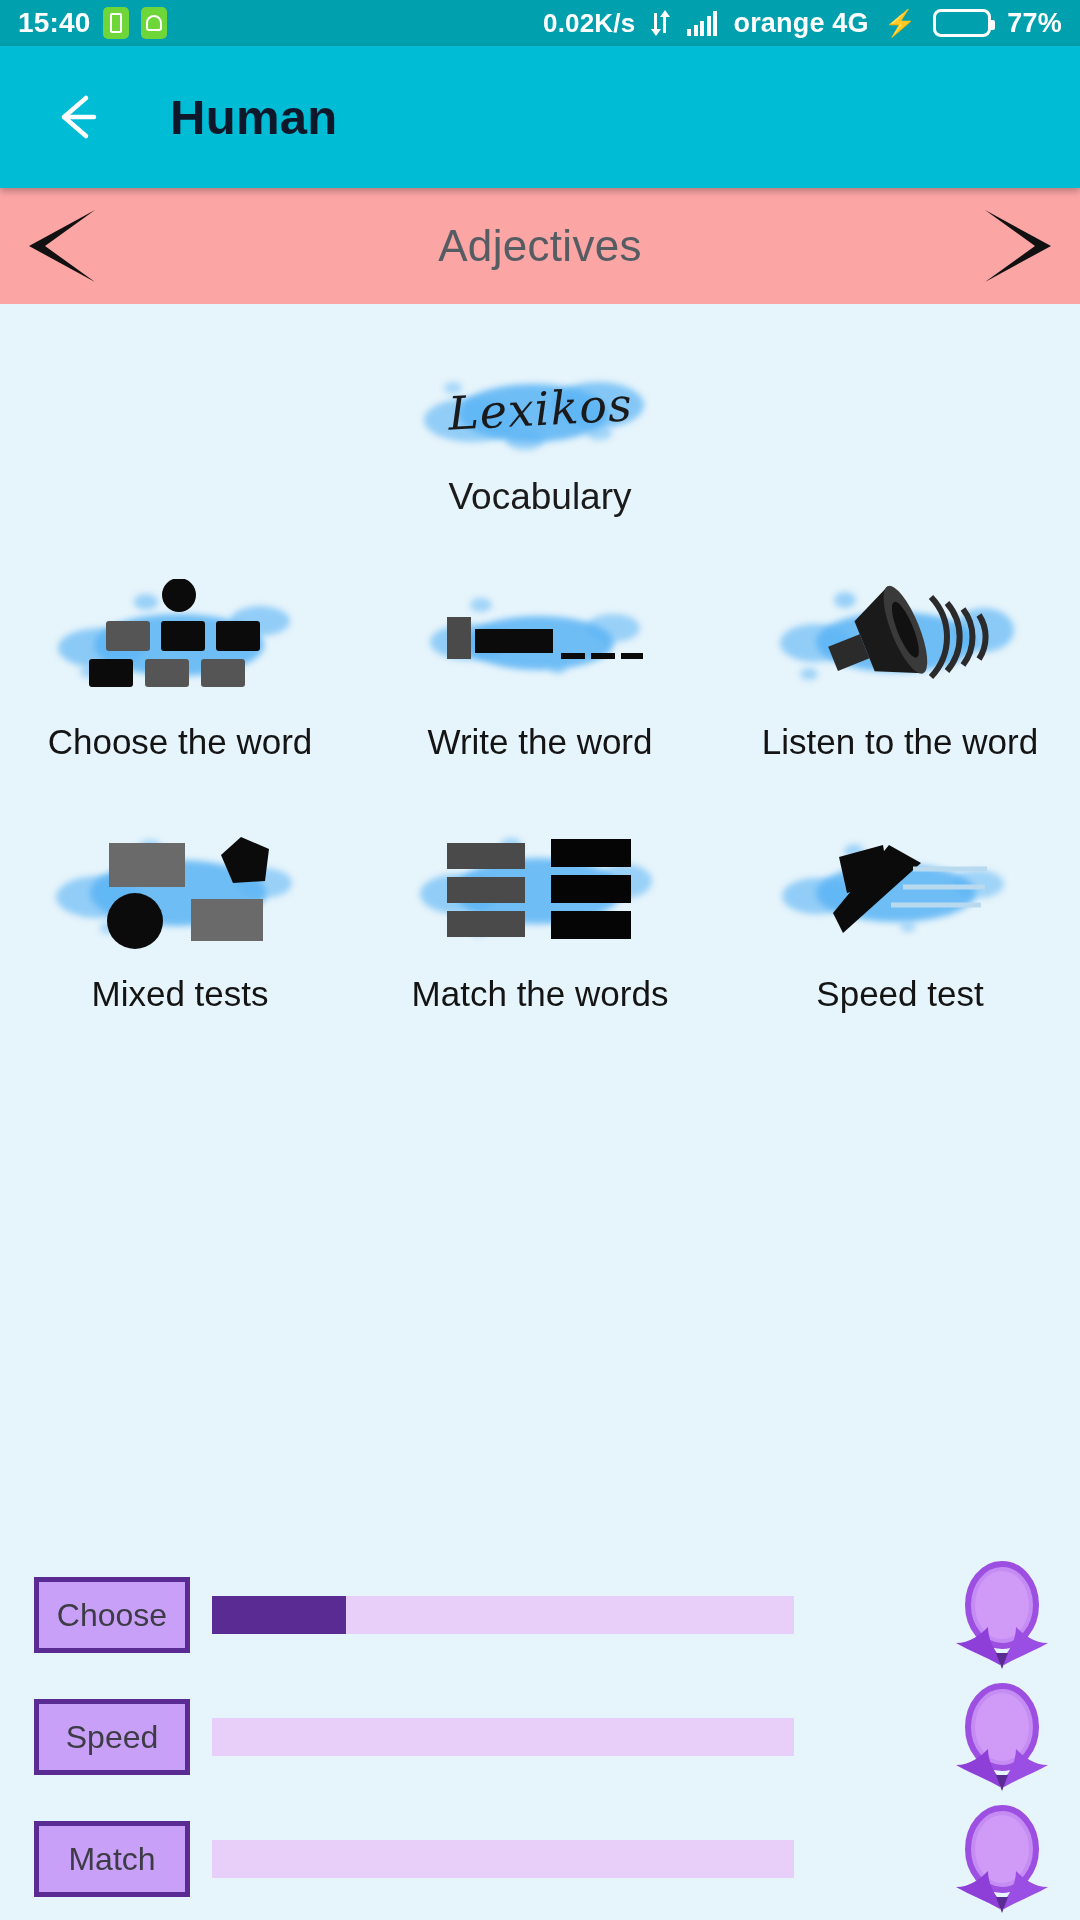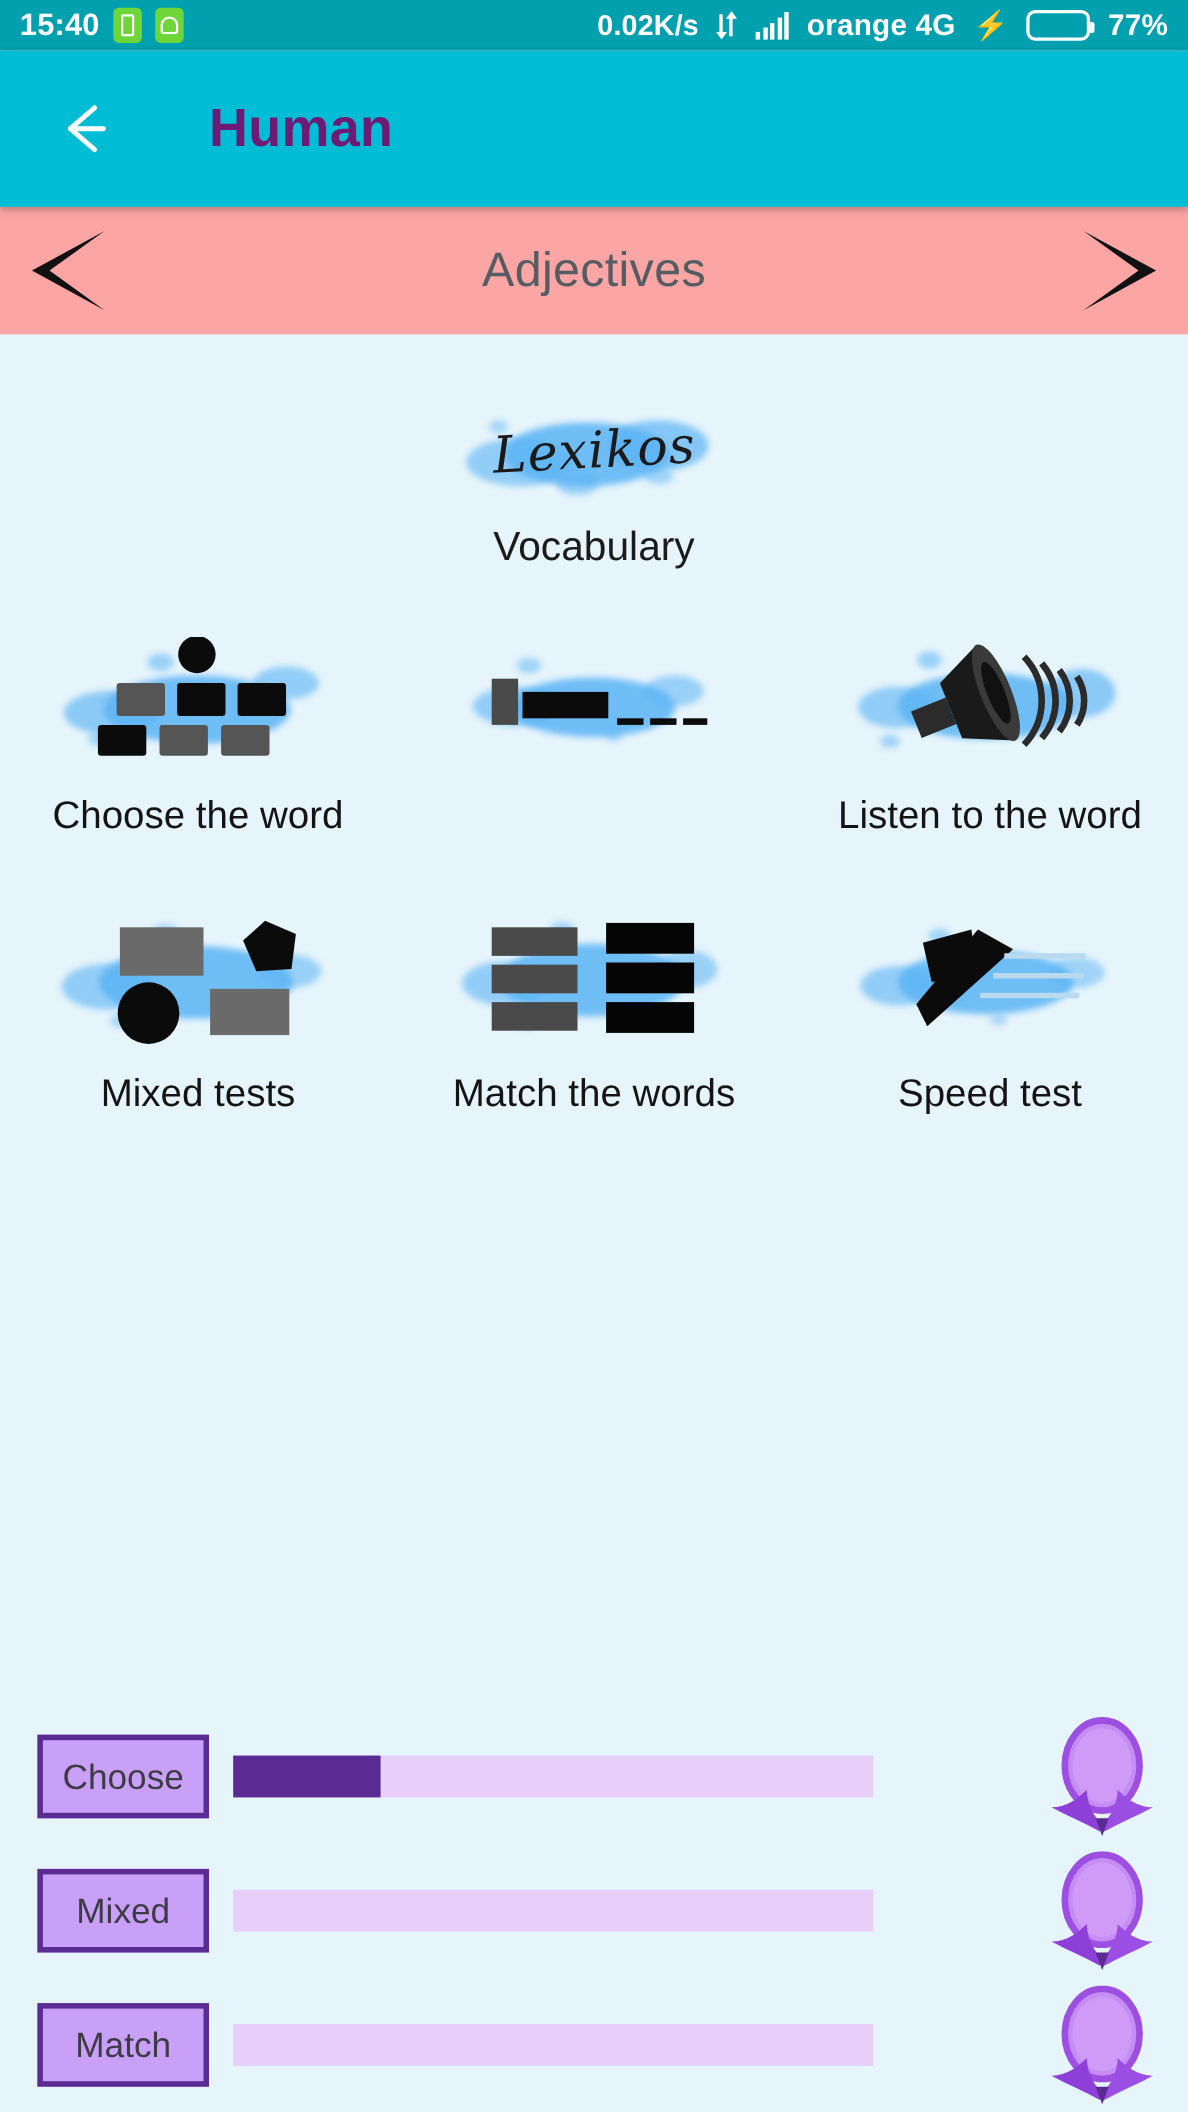--- a/index.html
+++ b/index.html
@@ -76,22 +76,22 @@
     padding-left:48px;
     box-shadow:0 3px 7px rgba(0,0,0,.28);
     position:relative; z-index:5;
   }
   .back-arrow{
     width:62px;height:62px; position:relative; cursor:pointer;
     flex:0 0 auto;
   }
   .back-arrow svg{ display:block; }
   .appbar-title{
-    color:#701a75; font-size:49px; font-weight:bold;
-    margin-left:80px; letter-spacing:.3px;
+    color:#0f172a; font-size:49px; font-weight:bold;
+    margin-left:60px; letter-spacing:.3px;
   }
 
   
   .catnav{
     height:116px; background:#fca5a5;
     display:flex; align-items:center; justify-content:space-between;
     padding:0 6px;
     position:relative;
   }
   .cat-arrow{ width:110px; height:110px; display:flex; align-items:center; justify-content:center; cursor:pointer; }
@@ -298,20 +298,21 @@
         <span class="blob" style="width:22px;height:14px;left:70px;top:26px;opacity:.5;"></span>
         <span class="blob" style="width:16px;height:10px;left:150px;top:92px;opacity:.45;"></span>
         <svg width="210" height="116" viewBox="0 0 210 116">
           <rect x="12" y="38" width="24" height="42" fill="#4a4a4a"></rect>
           <rect x="40" y="50" width="78" height="24" fill="#0b0b0b"></rect>
           <rect x="126" y="74" width="24" height="6" fill="#0b0b0b"></rect>
           <rect x="156" y="74" width="24" height="6" fill="#0b0b0b"></rect>
           <rect x="186" y="74" width="22" height="6" fill="#0b0b0b"></rect>
         </svg>
       </div>
+      <div class="mode-label">Write the word</div>
     </div>
 
     <div class="mode">
       <div class="mode-art splash">
         <span class="blob" style="width:160px;height:60px;left:56px;top:40px;"></span>
         <span class="blob" style="width:70px;height:38px;left:20px;top:52px;opacity:.6;"></span>
         <span class="blob" style="width:60px;height:44px;left:194px;top:36px;opacity:.65;"></span>
         <span class="blob" style="width:22px;height:16px;left:74px;top:20px;opacity:.55;"></span>
         <span class="blob" style="width:18px;height:12px;left:40px;top:96px;opacity:.5;"></span>
         <svg width="210" height="116" viewBox="0 0 210 116">
@@ -397,21 +398,21 @@
           <ellipse cx="54" cy="44" rx="34" ry="41" fill="#C58CF3" stroke="#9C4FE0" stroke-width="6"></ellipse>
           <ellipse cx="54" cy="44" rx="27" ry="34" fill="#CF9BF7"></ellipse>
           <path d="M52 104 C38 96 22 90 8 82 C22 82 32 74 40 66 C40 78 46 90 54 98 Z" fill="#8E3FD8"></path>
           <path d="M56 104 C70 96 86 90 100 82 C86 82 76 74 68 66 C68 78 62 90 54 98 Z" fill="#9B4EE3"></path>
           <path d="M48 92 L54 108 L60 92 Z" fill="#5B2B94"></path>
         </svg>
       </div>
     </div>
 
     <div class="prow">
-      <div class="chip">Mixed</div>
+      <div class="chip">Speed</div>
       <div class="track">
         <div class="fill" style="width: 0%;"></div>
       </div>
       <div class="badge">
         <svg width="108" height="108" viewBox="0 0 108 108">
           <ellipse cx="54" cy="44" rx="34" ry="41" fill="#C58CF3" stroke="#9C4FE0" stroke-width="6"></ellipse>
           <ellipse cx="54" cy="44" rx="27" ry="34" fill="#CF9BF7"></ellipse>
           <path d="M52 104 C38 96 22 90 8 82 C22 82 32 74 40 66 C40 78 46 90 54 98 Z" fill="#8E3FD8"></path>
           <path d="M56 104 C70 96 86 90 100 82 C86 82 76 74 68 66 C68 78 62 90 54 98 Z" fill="#9B4EE3"></path>
           <path d="M48 92 L54 108 L60 92 Z" fill="#5B2B94"></path>

